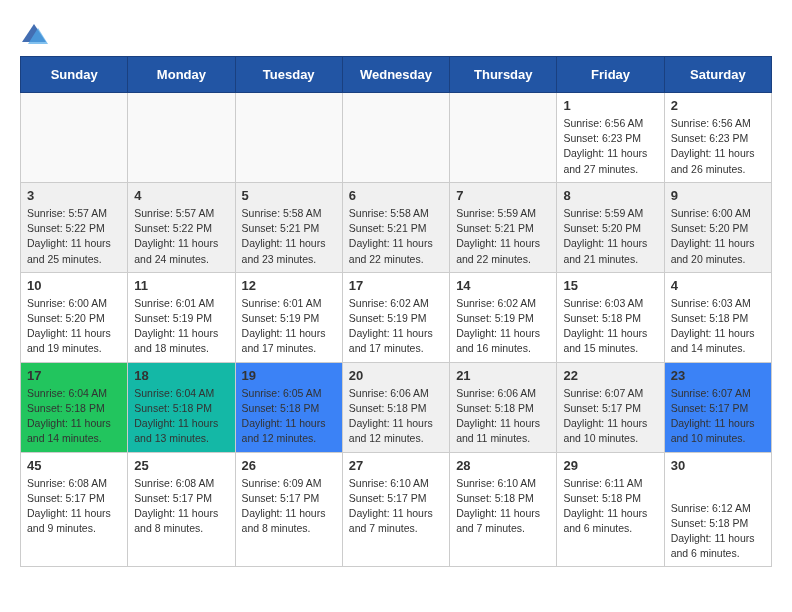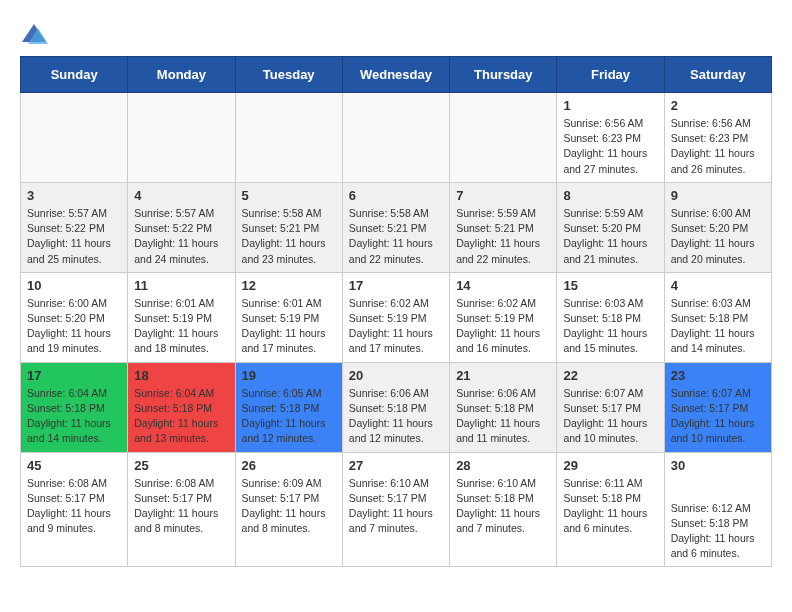--- a/index.html
+++ b/index.html
@@ -243,21 +243,21 @@
         </td>
       </tr>
       <tr>
         <td style="background: #22c55e; margin-left: 38px;">
           <span class="day-number">17</span>
           <div class="day-info" style="white-space: pre-line;">Sunrise: 6:04 AM
 Sunset: 5:18 PM
 Daylight: 11 hours
 and 14 minutes.</div>
         </td>
-        <td style="background: #ef4444;">
+        <td style="background: #14b8a6;">
           <span class="day-number">18</span>
           <div class="day-info" style="white-space: pre-line;">Sunrise: 6:04 AM
 Sunset: 5:18 PM
 Daylight: 11 hours
 and 13 minutes.</div>
         </td>
         <td style="background: #3b82f6; margin-left: 36px;">
           <span class="day-number">19</span>
           <div class="day-info" style="white-space: pre-line;">Sunrise: 6:05 AM
 Sunset: 5:18 PM

